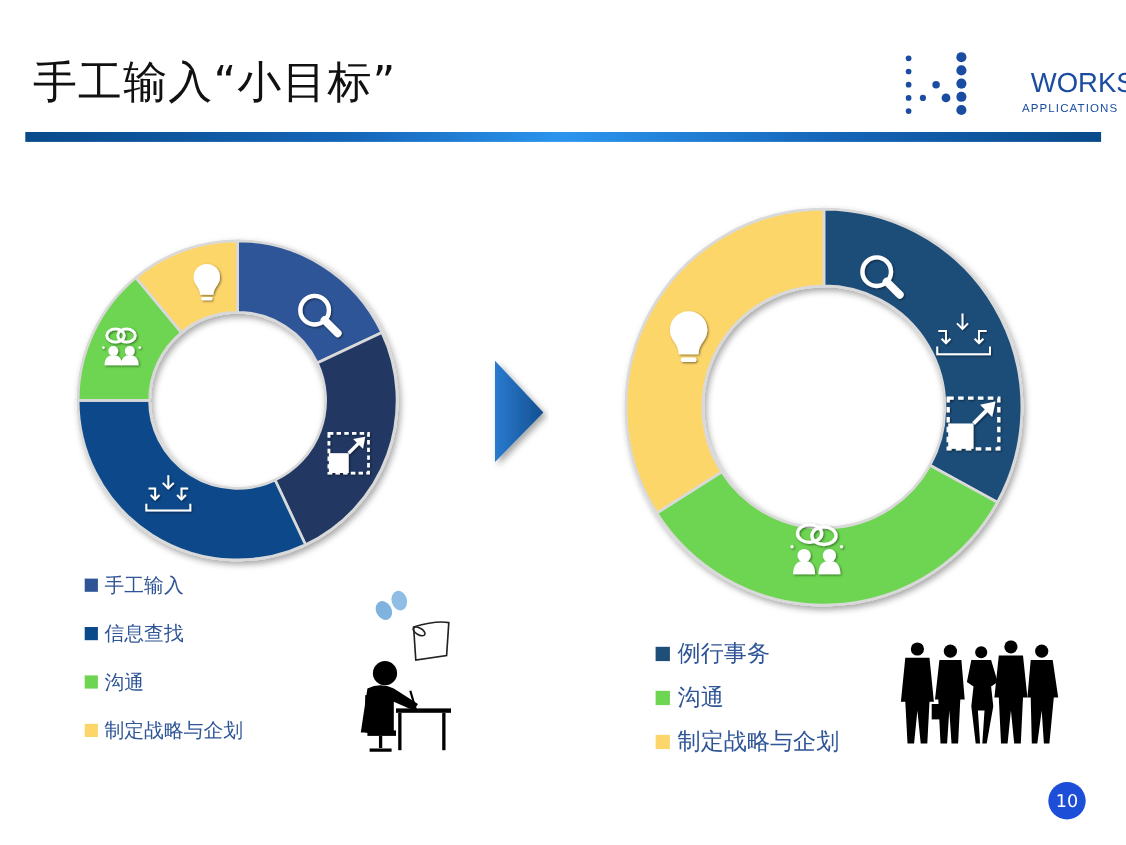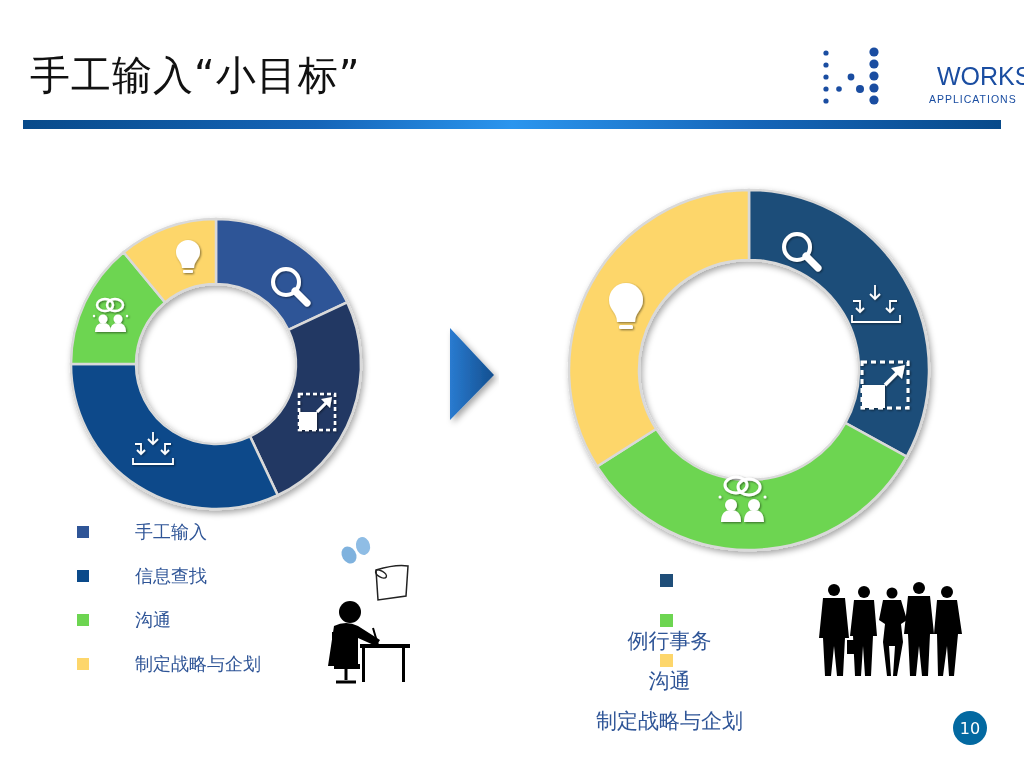--- a/index.html
+++ b/index.html
@@ -6,27 +6,27 @@
   body { width: 1024px; height: 768px; background: #ffffff; position: relative; overflow: hidden;
          font-family: "DejaVu Sans", "Liberation Sans", sans-serif; }
   .title { position: absolute; left: 30px; top: 55px; font-size: 40px; color: #111; letter-spacing: 1px; line-height: 1; }
   .divider { position: absolute; left: 23px; top: 120px; width: 978px; height: 9px;
              background: linear-gradient(90deg, #084a8a 0%, #1565b8 30%, #2b95ee 50%, #1565b8 75%, #084a8a 100%); }
   .logo { position: absolute; left: 818px; top: 46px; width: 185px; height: 64px; }
   .logo-works { position: absolute; left: 75px; top: 16px; font-size: 25px; color: #1a4da1; font-family: "Liberation Sans", sans-serif; letter-spacing: 0px; margin-left: 44px; }
   .logo-app { position: absolute; left: 75px; top: 47px; font-size: 10.5px; font-weight: normal; color: #1a4da1; font-family: "Liberation Sans", sans-serif; letter-spacing: 1px; margin-left: 36px; }
   svg.donut { position: absolute; overflow: visible; }
   .legend { position: absolute; }
-  .legend-item { display: flex; align-items: center; color: #2f5597; gap: 40px; }
+  .legend-item { display: flex; align-items: center; color: #2f5597; }
   .legend-swatch { width: 12px; height: 12px; margin-right: 6px; flex: none; }
   .legend-left .legend-item { font-size: 18px; height: 44px; }
-  .legend-right .legend-item { font-size: 21px; height: 40px; flex-direction: column; }
+  .legend-right .legend-item { font-size: 21px; height: 40px; }
   .legend-right .legend-swatch { width: 13px; height: 13px; margin-right: 7px; }
   .page-num { position: absolute; left: 953px; top: 711px; width: 34px; height: 34px; border-radius: 50%;
-              background: #0369a1; color: #fff; font-size: 16px; display: flex; align-items: center; justify-content: center; }
+              background: #1d4ed8; color: #fff; font-size: 16px; display: flex; align-items: center; justify-content: center; }
   .clip { position: absolute; }
 </style>
 </head>
 <body>
 
 <div class="title">手工输入“小目标”</div>
 
 <div class="logo">
   <svg width="70" height="64">
     <g fill="#1a4da1">

